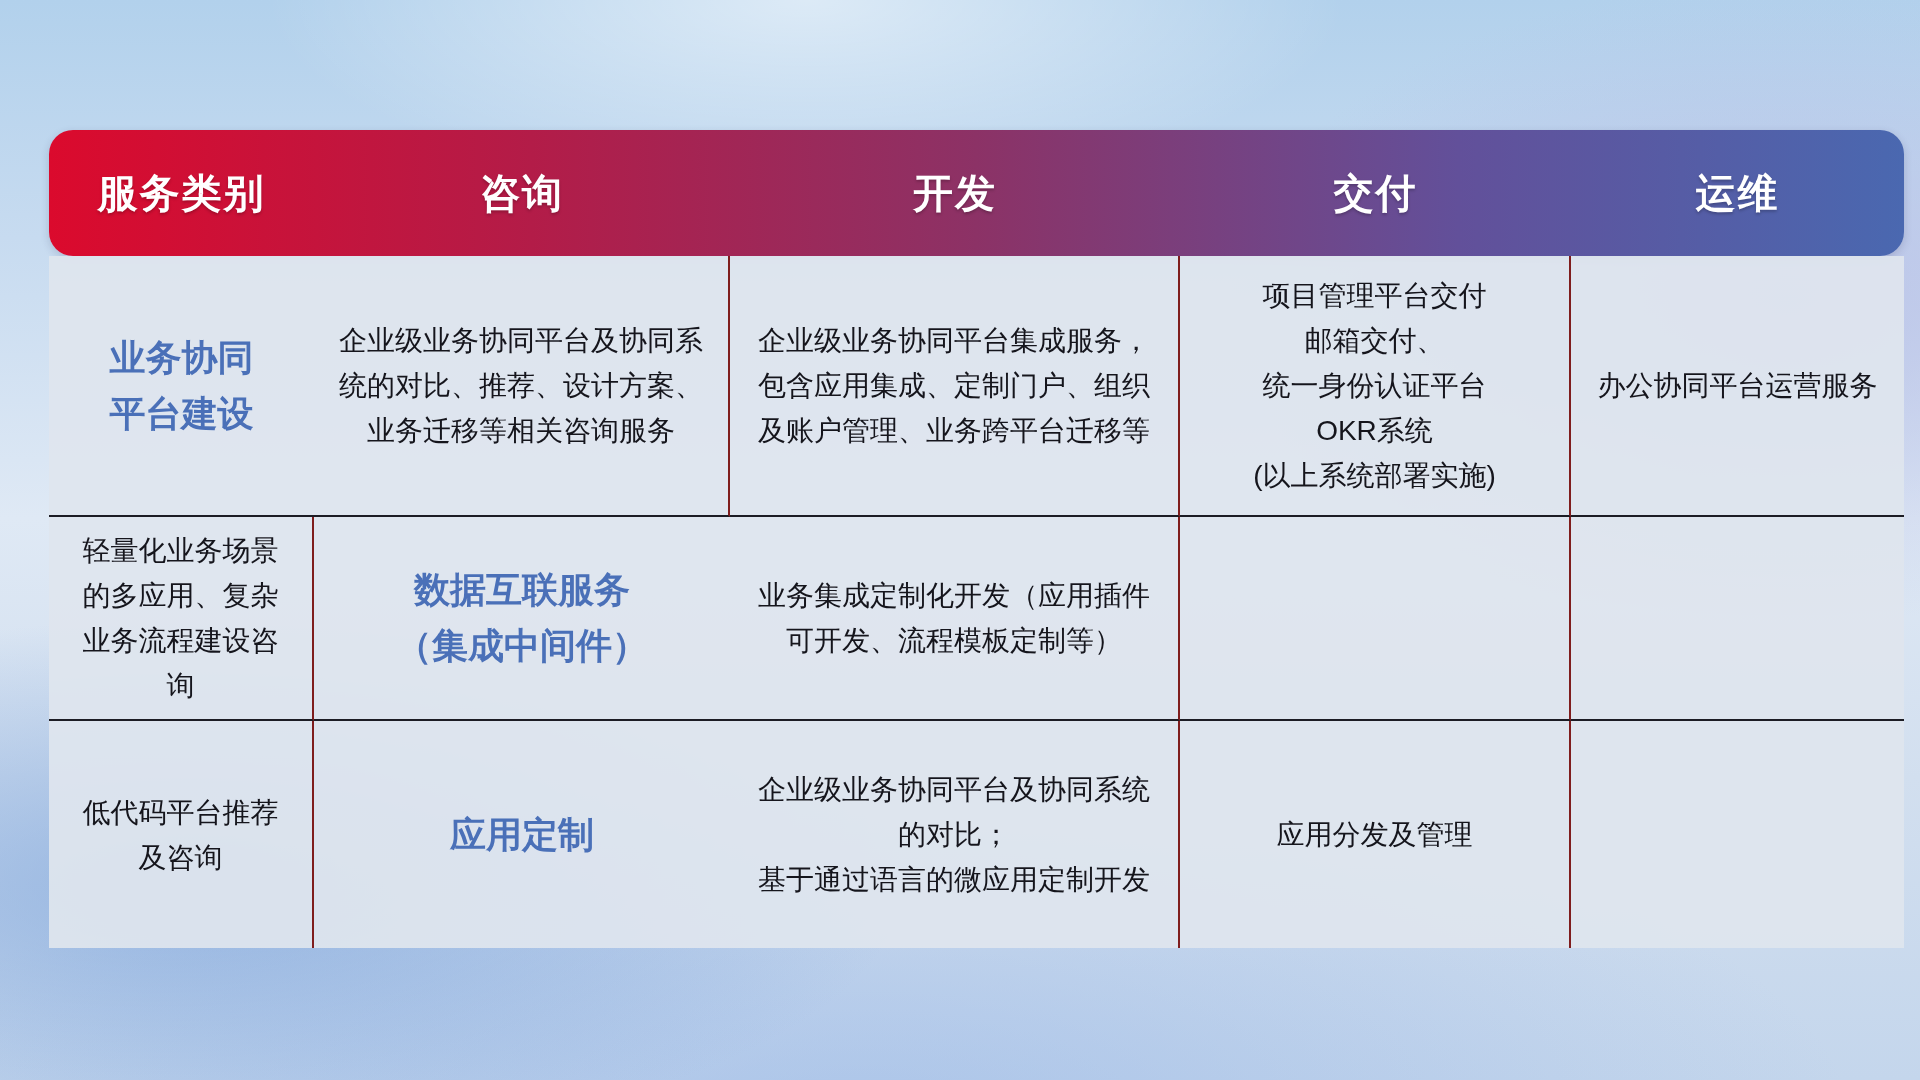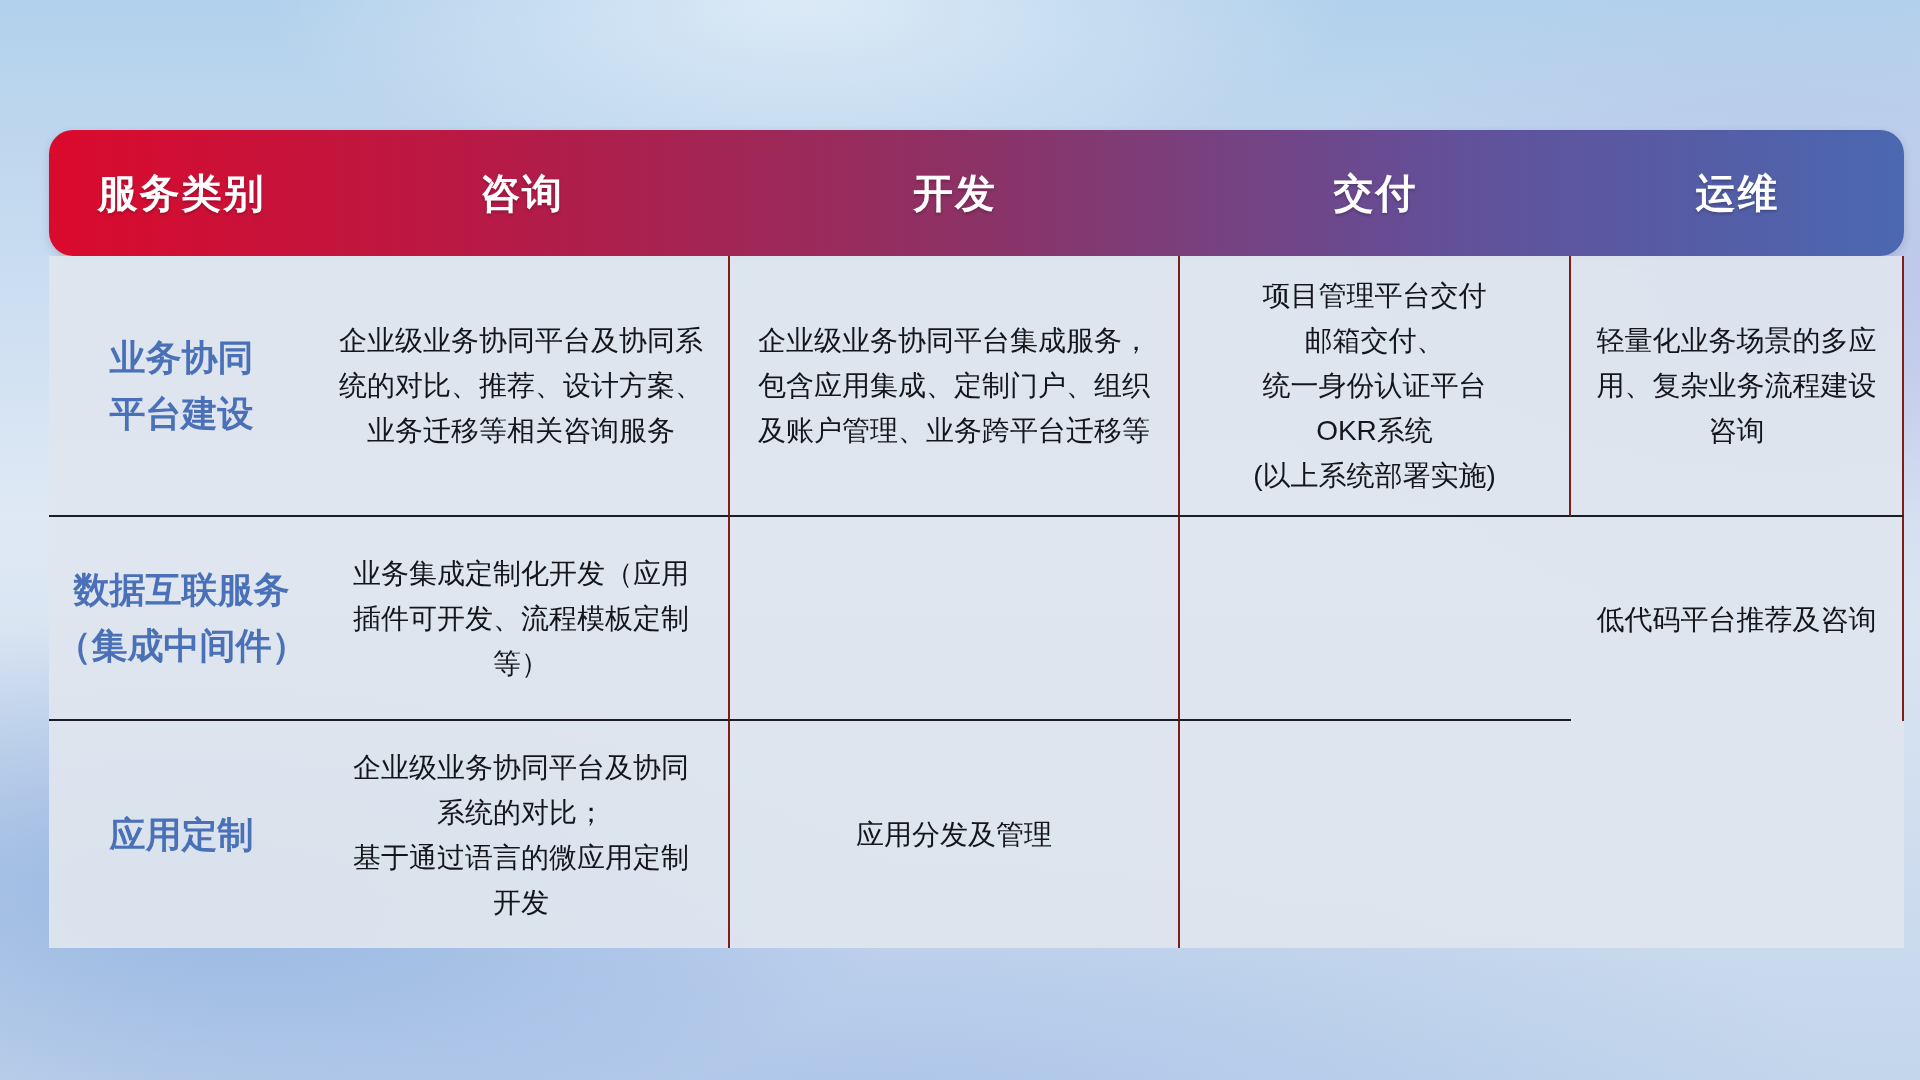--- a/index.html
+++ b/index.html
@@ -61,20 +61,21 @@
 
     <div class="cell c-cat bB">业务协同
 平台建设</div>
     <div class="cell c-consult bR bB">企业级业务协同平台及协同系统的对比、推荐、设计方案、业务迁移等相关咨询服务</div>
     <div class="cell c-dev bR bB">企业级业务协同平台集成服务，包含应用集成、定制门户、组织及账户管理、业务跨平台迁移等</div>
     <div class="cell bR bB">项目管理平台交付
 邮箱交付、
 统一身份认证平台
 OKR系统
 (以上系统部署实施)</div>
+    <div class="cell bB">办公协同平台运营服务</div>
 
     <div class="cell c-consult bR bB">轻量化业务场景的多应用、复杂业务流程建设咨询</div>
     <div class="cell c-cat bB">数据互联服务
 （集成中间件）</div>
     <div class="cell c-dev bR bB">业务集成定制化开发（应用插件可开发、流程模板定制等）</div>
     <div class="cell bR bB"></div>
     <div class="cell bB"></div>
 
     <div class="cell c-consult bR">低代码平台推荐及咨询</div>
     <div class="cell c-cat">应用定制</div>

